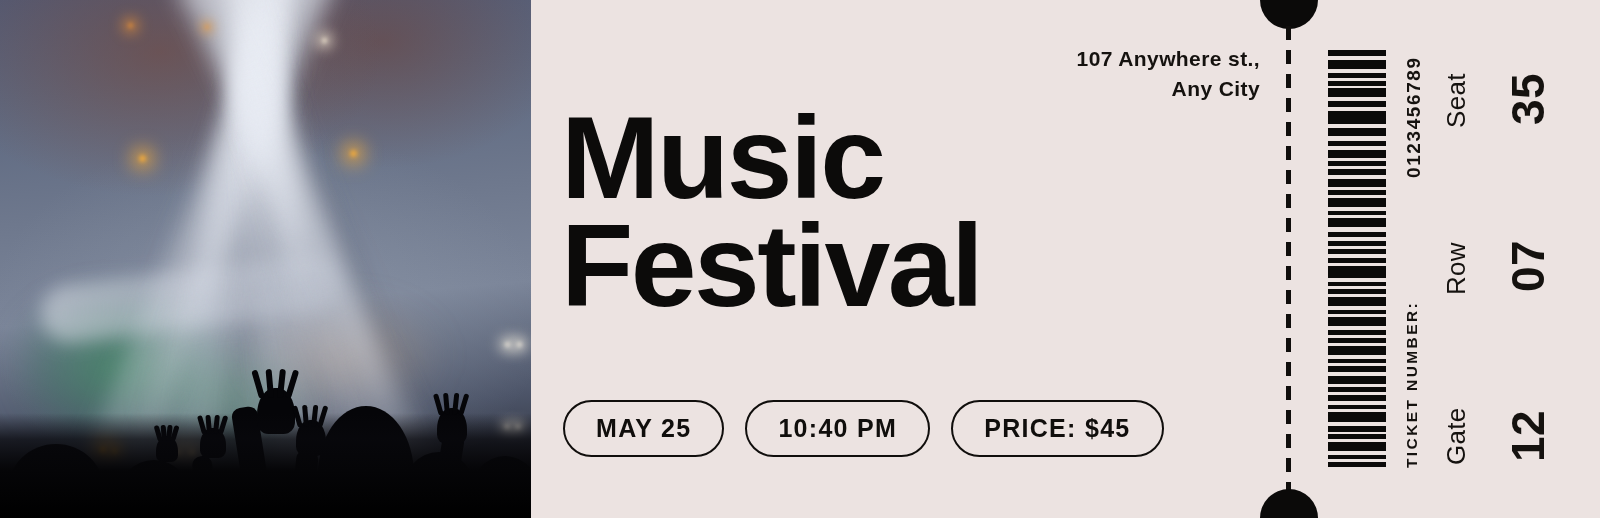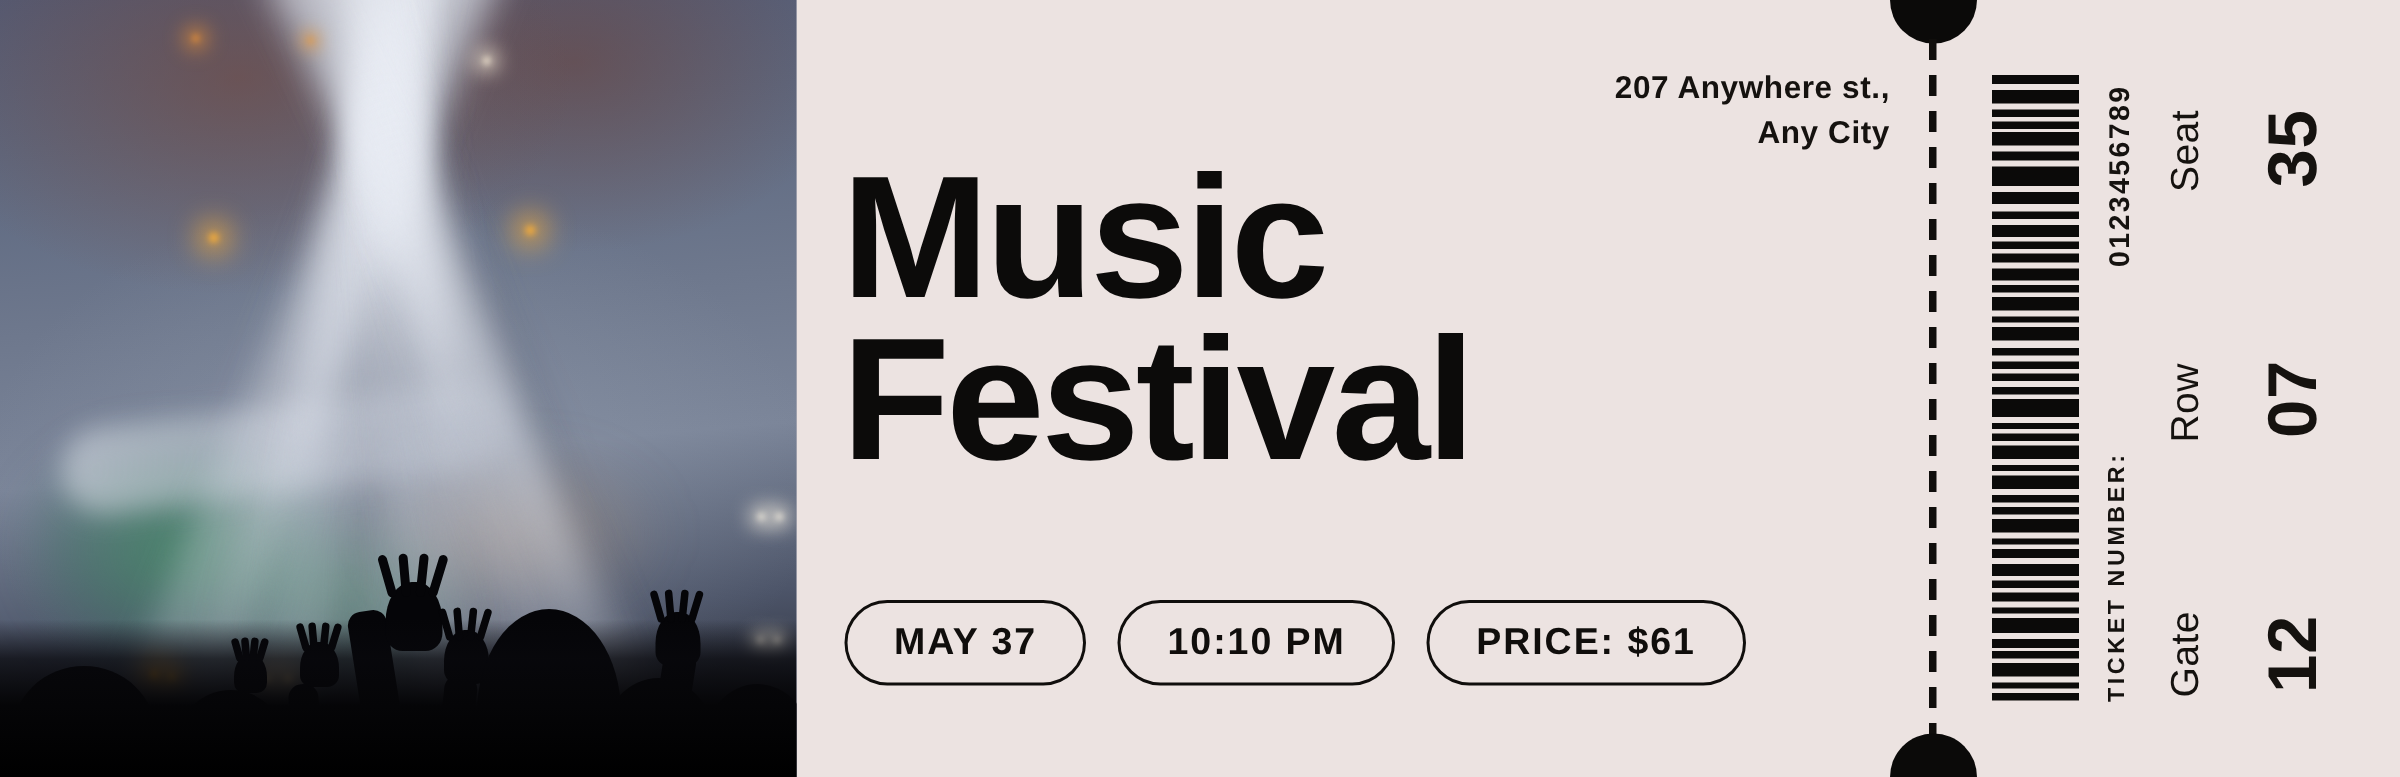--- a/index.html
+++ b/index.html
@@ -336,30 +336,30 @@
           <div class="head" style="left: 402px; width: 74px; height: 66px;"></div>
           <div class="head" style="left: 470px; width: 70px; height: 62px;"></div>
         </div>
       <div class="dark-base"></div>
     </div>
   </div>
 
   <div id="main">
 
 
-    <div class="address">207 Anywhere st.,
+    <div class="address">107 Anywhere st.,
 Any City</div>
 
     <div class="title">Music
 Festival</div>
 
     <div class="pills" id="pill-row">
-        <div class="pill">MAY 37</div>
-        <div class="pill">10:10 PM</div>
-        <div class="pill">PRICE: $61</div>
+        <div class="pill">MAY 25</div>
+        <div class="pill">10:40 PM</div>
+        <div class="pill">PRICE: $45</div>
       </div>
   </div>
 
   <div id="perf">
     <div class="notch notch-top"></div>
     <div class="dash"></div>
     <div class="notch notch-bottom"></div>
   </div>
 
   <div id="stub">

